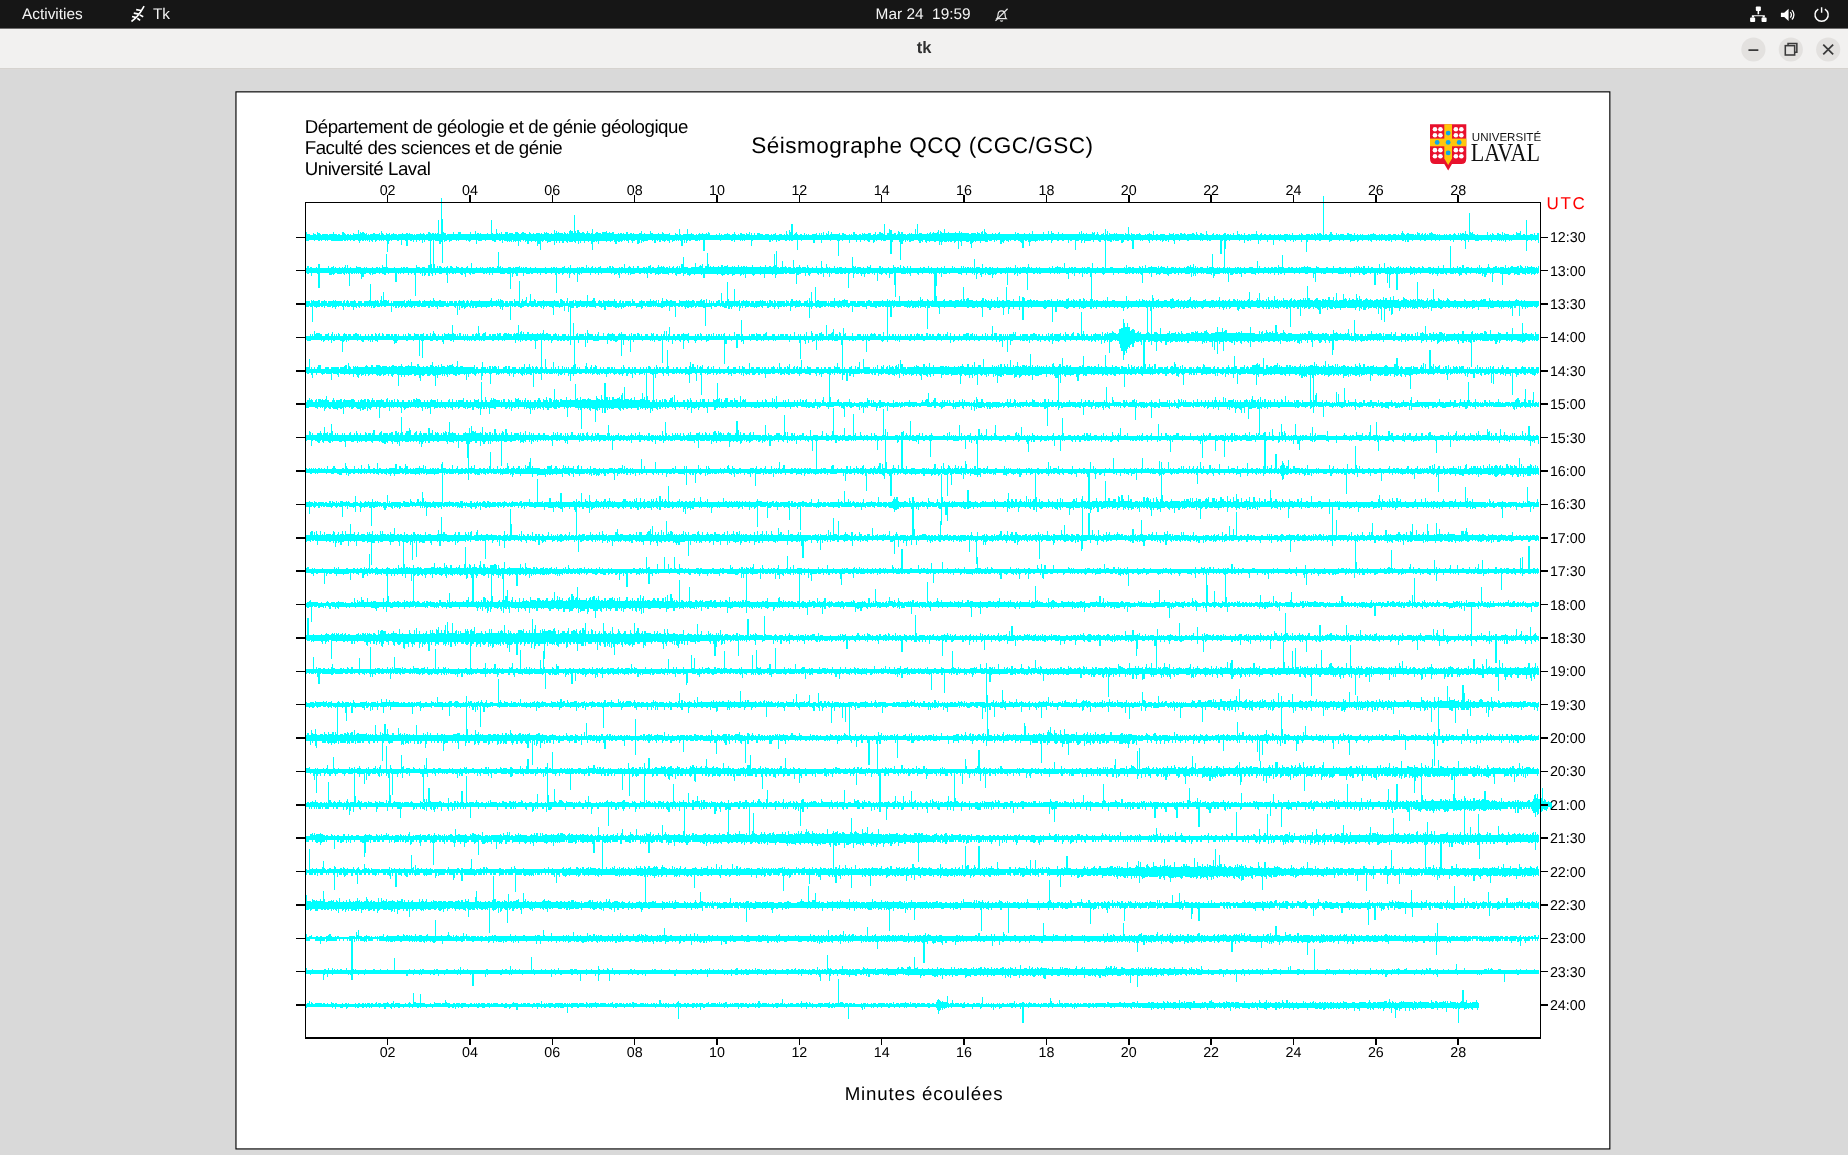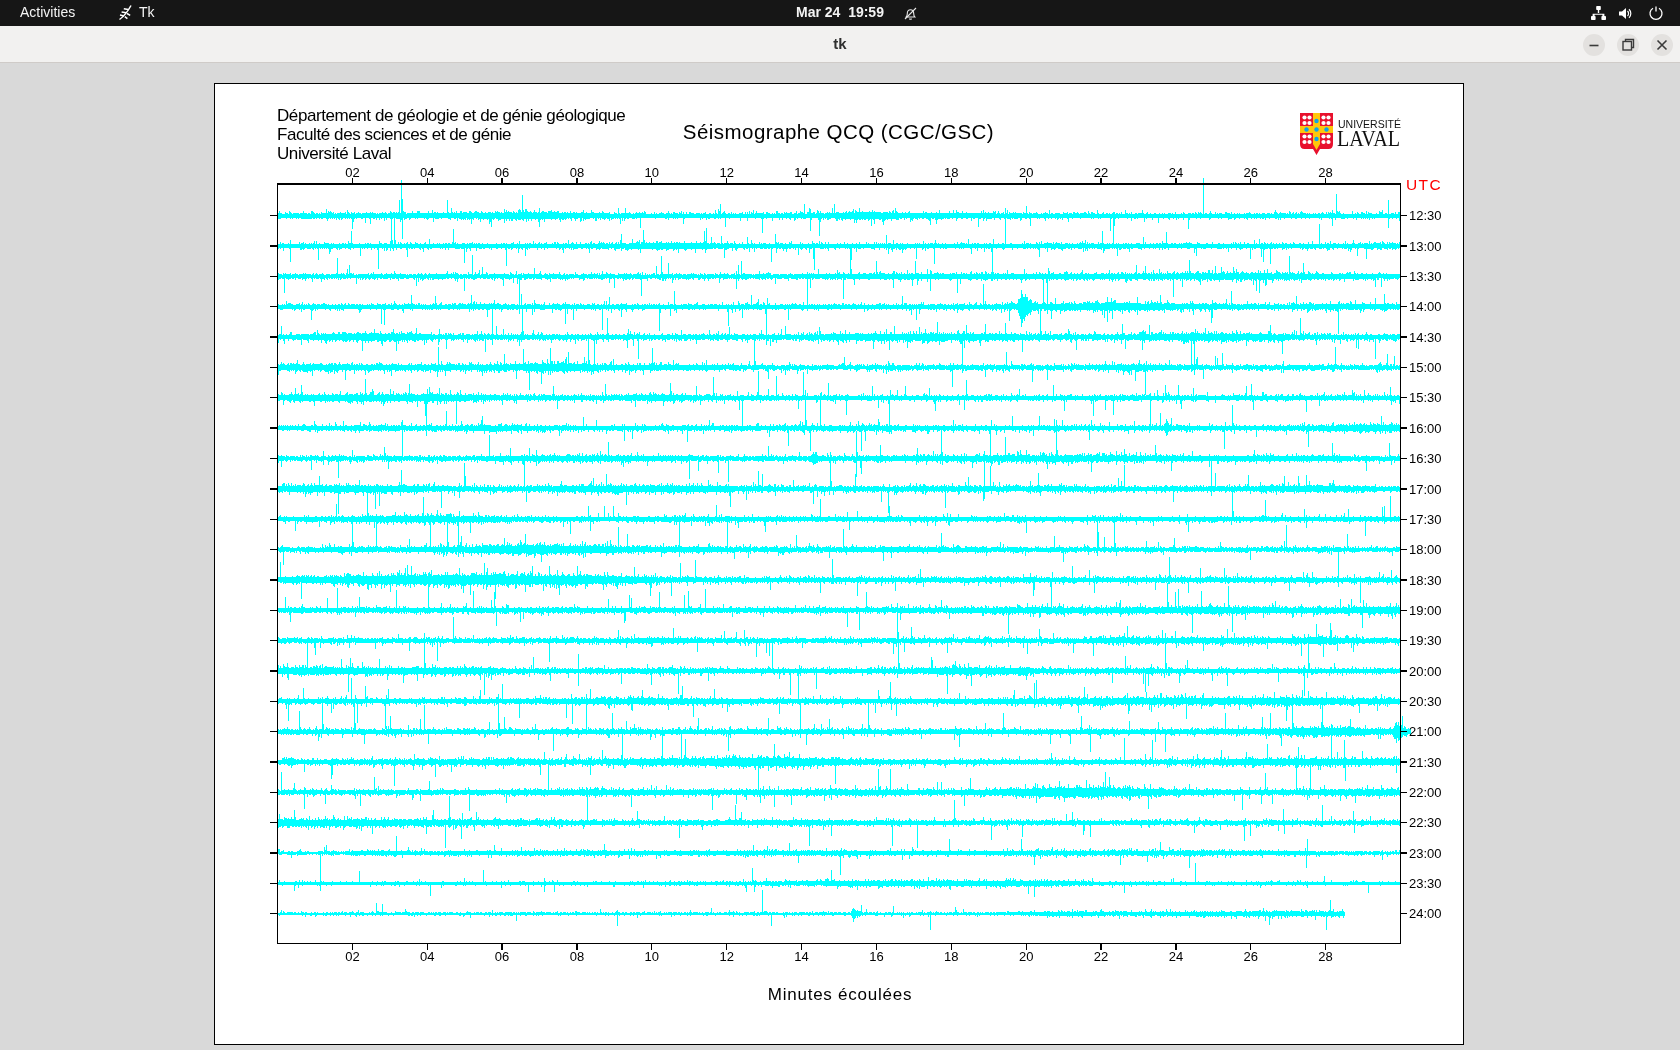--- a/index.html
+++ b/index.html
@@ -1,17 +1,17 @@
 <!DOCTYPE html>
 <html><head><meta charset="utf-8"><title>tk</title><style>
 html,body{margin:0;padding:0;width:1680px;height:1050px;overflow:hidden;background:#d9d9d9;font-family:"Liberation Sans",sans-serif;}
 #topbar{position:absolute;left:0;top:0;width:100%;height:32px;background:#161616;color:#f4f4f4;font-size:14px;}
 #topbar .act{position:absolute;left:20px;top:4px;}
 #topbar .tkl{position:absolute;left:139px;top:4px;}
-#topbar .clock{position:absolute;left:796px;top:4px;font-weight:bold;}
+#topbar .clock{position:absolute;left:796px;top:4px;}
 #titlebar{position:absolute;left:0;top:26px;width:100%;height:36px;background:#f2f1f0;border-bottom:1px solid #cfcbc8;}
 #titlebar .t{position:absolute;left:0;width:100%;text-align:center;top:9px;font-weight:bold;font-size:15px;color:#2f2f2f;}
 .wbtn{position:absolute;top:34px;width:22px;height:22px;border-radius:50%;background:#e3e1df;}
 #canvas{position:absolute;left:215px;top:84px;width:1248px;height:960px;background:#fff;outline:1.6px solid #000;}
 svg{display:block}
 </style></head>
 <body>
 <div id="topbar">
  <span class="act">Activities</span>
  <svg style="position:absolute;left:115px;top:3px" width="20" height="20" viewBox="0 0 20 20" fill="none" stroke="#fff" stroke-width="1.5">

